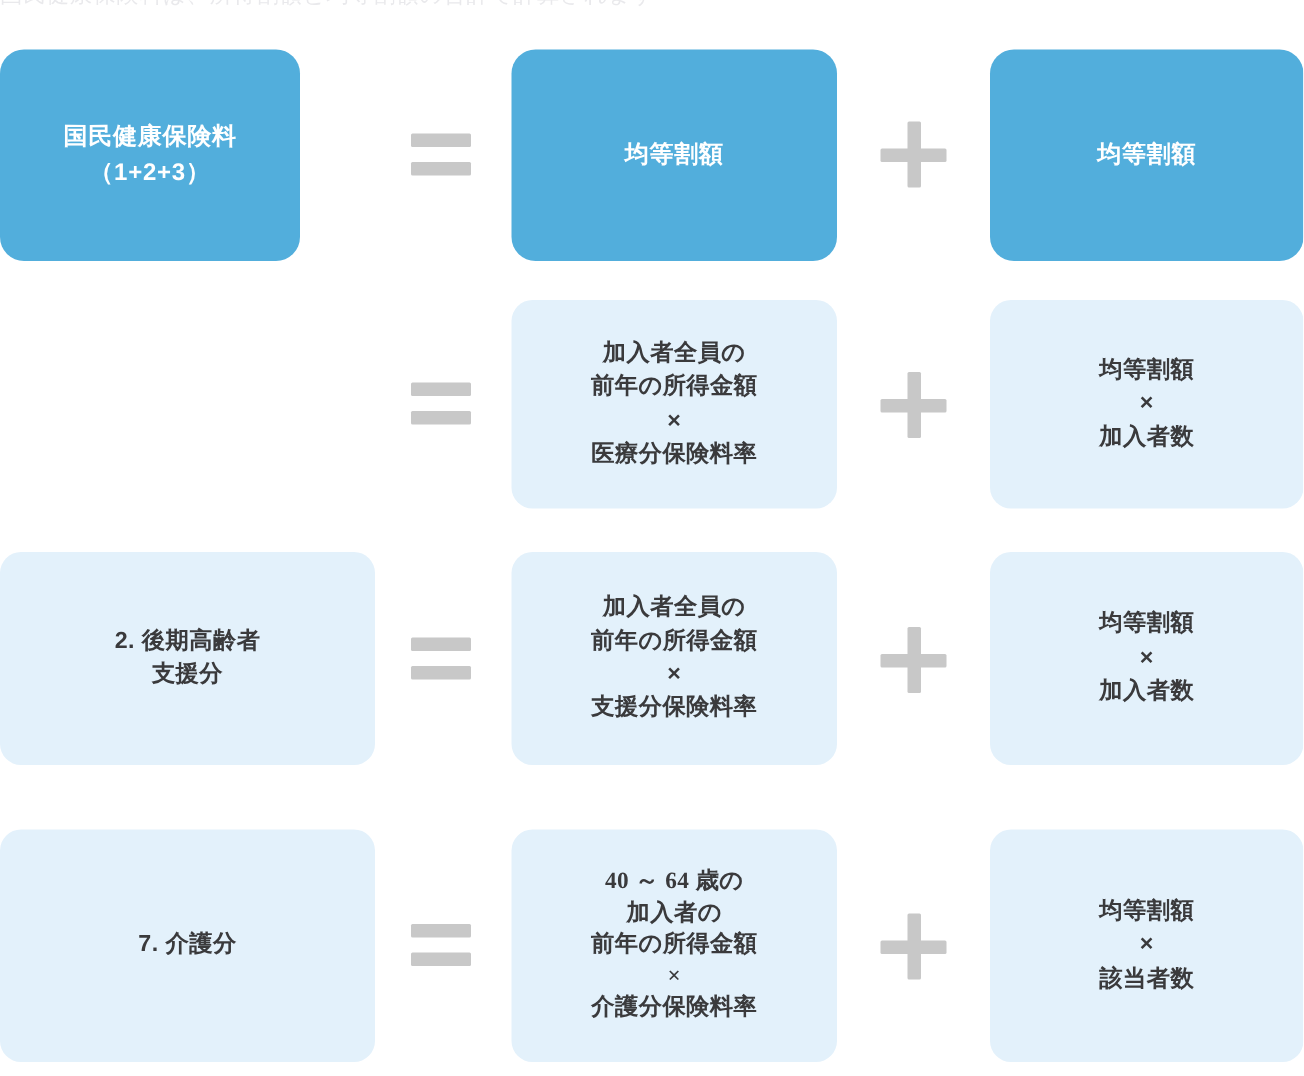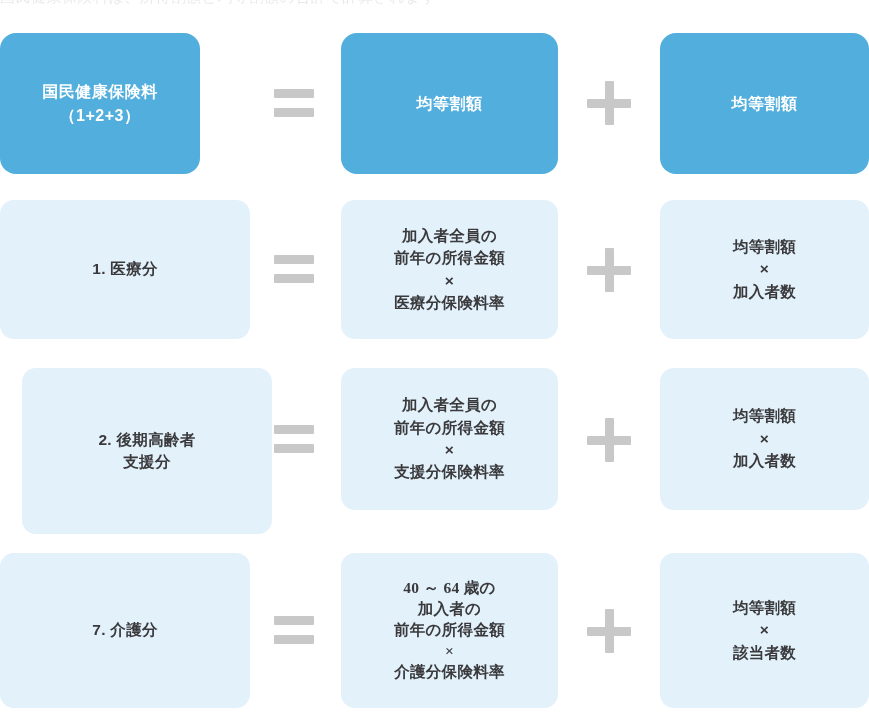--- a/index.html
+++ b/index.html
@@ -163,23 +163,20 @@
       <i class="h"></i>
         <i class="v"></i>
     </div>
 
     <div class="cell box primary" style="left:660px;top:0px;width:209px;height:141px;">
       <span class="box-text">均等割額</span>
     </div>
   </div>
 
   <div class="row" style="top:200px;height:139px;">
-    <div class="cell box secondary" style="left:0px;top:0px;width:250px;height:139px;">
-      <span class="box-text">1. 医療分</span>
-    </div>
 
     <div class="op op-equals" style="left:274px;top:55px;">
       <i></i>
         <i></i>
     </div>
 
     <div class="cell box secondary" style="left:341px;top:0px;width:217px;height:139px;">
       <span class="box-text">加入者全員の
 前年の所得金額
 ×
@@ -192,21 +189,21 @@
     </div>
 
     <div class="cell box secondary" style="left:660px;top:0px;width:209px;height:139px;">
       <span class="box-text">均等割額
 ×
 加入者数</span>
     </div>
   </div>
 
   <div class="row" style="top:368px;height:142px;">
-    <div class="cell box secondary" style="left:0px;top:0px;width:250px;height:166px;margin-left:22px;">
+    <div class="cell box secondary" style="left:0px;top:0px;width:250px;height:142px;">
       <span class="box-text">2. 後期高齢者
 支援分</span>
     </div>
 
     <div class="op op-equals" style="left:274px;top:57px;">
       <i></i>
         <i></i>
     </div>
 
     <div class="cell box secondary" style="left:341px;top:0px;width:217px;height:142px;">

